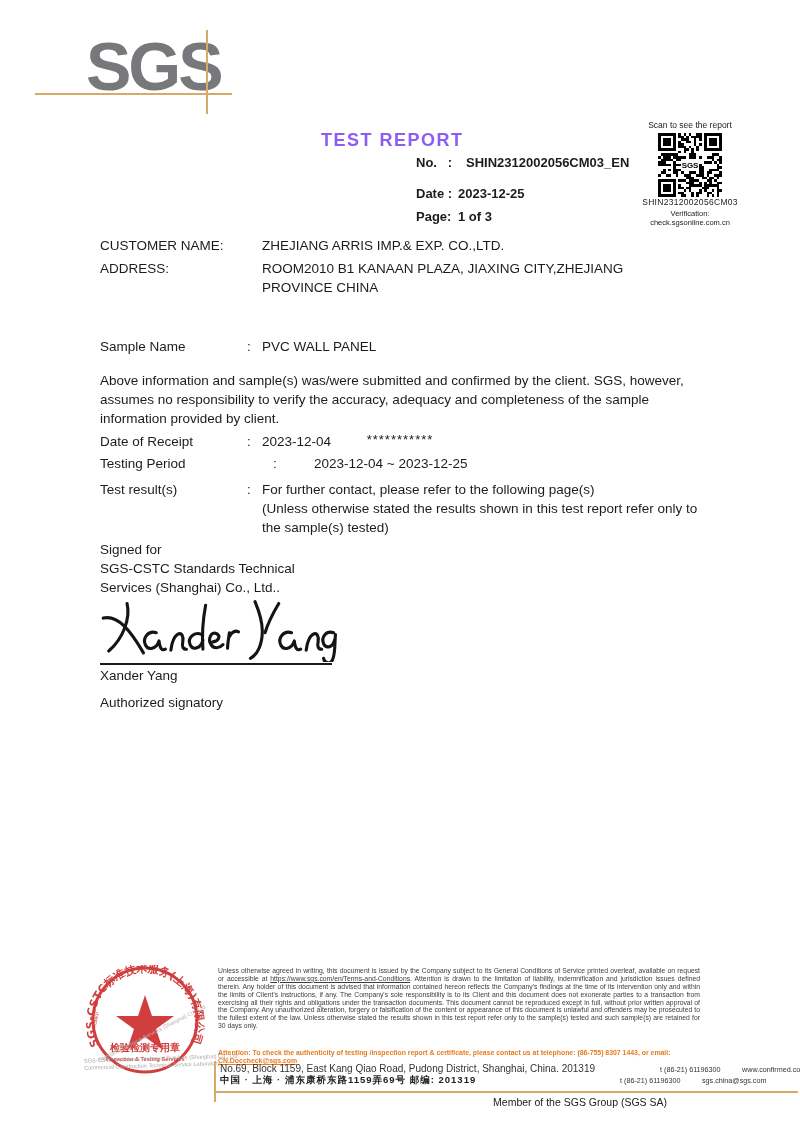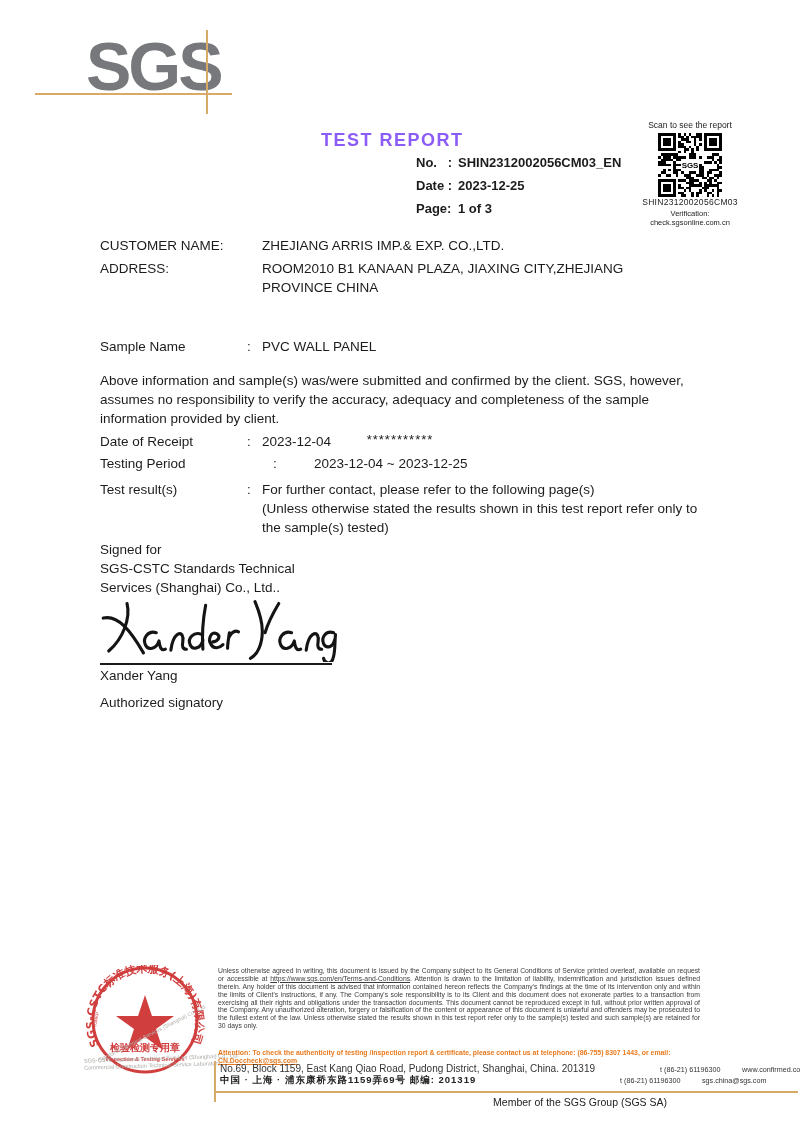--- a/index.html
+++ b/index.html
@@ -55,21 +55,21 @@
 
   <div class="abs" style="left:86px;top:32px;">
     <div class="logo-text">SGS</div>
   </div>
   <div class="abs tan-hline" style="left:35px;top:93px;width:197px;"></div>
   <div class="abs tan-vline" style="left:206px;top:30px;height:84px;"></div>
 
   <div class="abs title" style="left:321px;top:130px;">TEST REPORT</div>
 
   <div class="abs" style="left:416px;top:155px;">
-    <div class="hfield" style="margin-bottom:8px;">
+    <div class="hfield" style="margin-bottom:16px;gap:8px;">
       <span class="lbl">No.   :</span>
       <span>SHIN2312002056CM03_EN</span>
     </div>
     <div class="hfield" style="margin-bottom:8px;">
       <span class="lbl">Date :</span>
       <span>2023-12-25</span>
     </div>
     <div class="hfield">
       <span class="lbl">Page:</span>
       <span>1 of 3</span>

